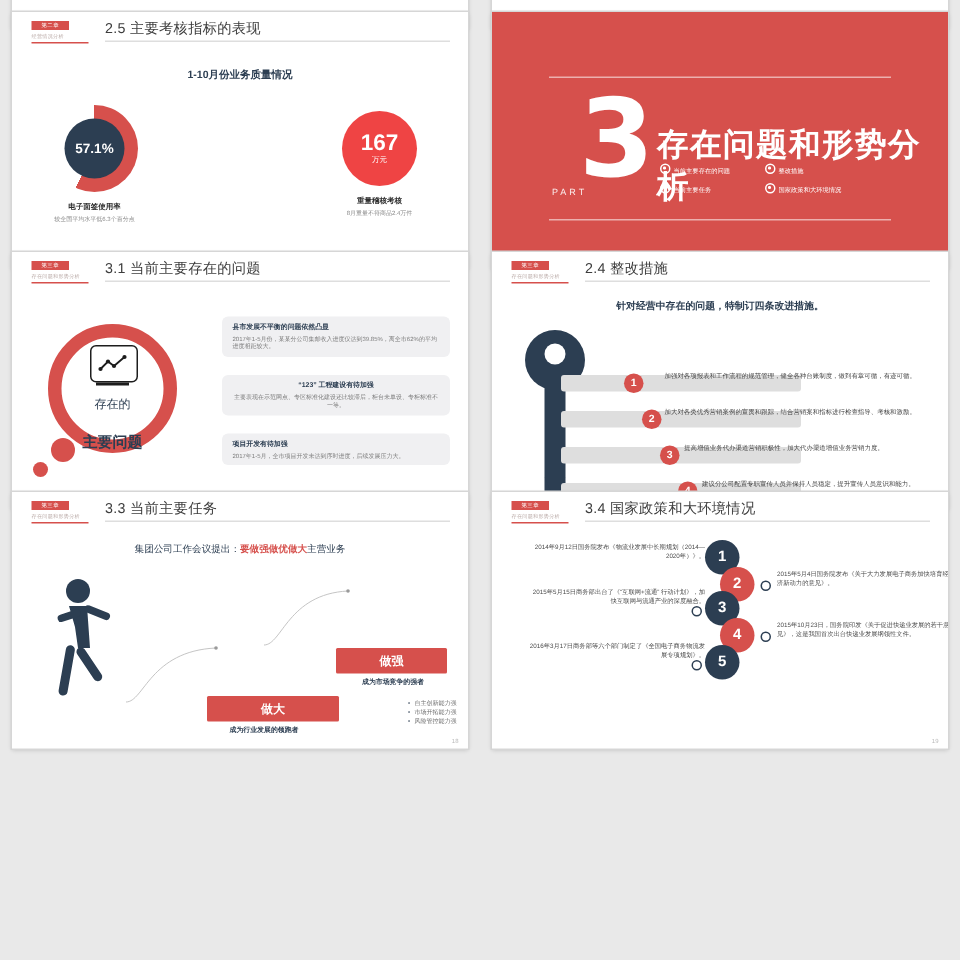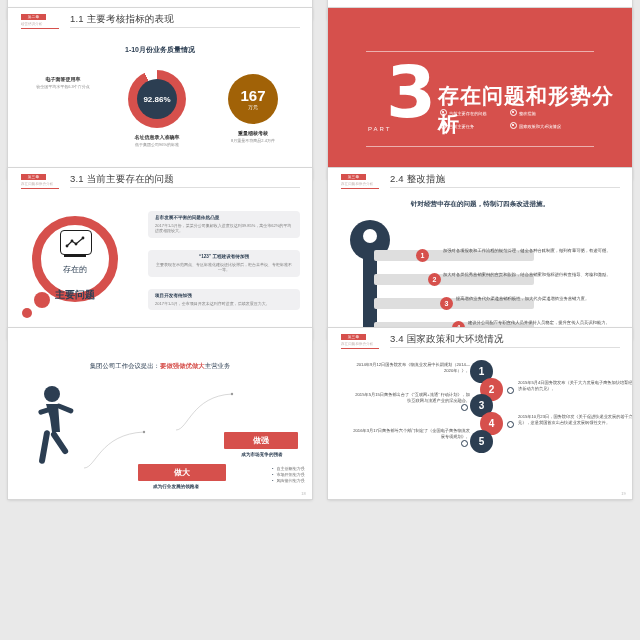--- a/index.html
+++ b/index.html
@@ -61,21 +61,21 @@
     font-size:7px;font-weight:bold;color:#2c3e52;
   }
   .s3 .dwrap{position:absolute;top:62px;width:62px;text-align:center;}
   .s3 .ring{position:relative;width:58px;height:58px;margin:0 auto;border-radius:50%;}
   .s3 .ring .hole{
     position:absolute;left:9px;top:9px;width:40px;height:40px;border-radius:50%;
     background:#2c3e52;display:flex;align-items:center;justify-content:center;
     color:#fff;font-size:9px;font-weight:bold;flex-direction:column;
   }
   .s3 .plain{
-    width:50px;height:50px;margin:4px auto 0;border-radius:50%;background:#a16207;
+    width:50px;height:50px;margin:4px auto 0;border-radius:50%;background:#ef4444;
     display:flex;flex-direction:column;align-items:center;justify-content:center;color:#fff;
   }
   .s3 .plain .big{font-size:15px;font-weight:bold;line-height:15px;}
   .s3 .plain .unit{font-size:5px;line-height:7px;margin-top:1px;}
   .s3 .dlab{margin-top:6px;font-size:5px;font-weight:bold;color:#2f2f2f;}
   .s3 .dsub{margin-top:2px;font-size:4px;color:#8a8a8a;line-height:5px;}
 
   
   .s4{position:relative;}
   .s4 .topline,.s4 .botline{position:absolute;left:38px;right:38px;height:1px;background:rgba(255,255,255,.55);}
@@ -202,37 +202,33 @@
     <div class="pgnum">14</div>
   </div>
 
   <div class="slide s3 col-l row-1">
     <div class="hdr">
       <div class="chaptag">
         <span class="tg">第二章</span>
         <span class="sub">经营情况分析</span>
         <span class="ln"></span>
       </div>
-      <div class="sttl">1.1 主要考核指标的表现</div>
+      <div class="sttl">2.5 主要考核指标的表现</div>
       <div class="hrule"></div>
     </div>
     <div class="ctitle">1-10月份业务质量情况</div>
 
     <div class="dwrap" style="left:24px;">
+      <div class="ring" style="background:conic-gradient(#d6504c 0 57.1%, #ffffff 57.1% 100%);">
+        <div class="hole">57.1%</div>
+      </div>
       <div class="dlab">电子面签使用率</div>
       <div class="dsub">较全国平均水平低6.3个百分点</div>
     </div>
 
-    <div class="dwrap" style="left:118px;">
-      <div class="ring" style="background:conic-gradient(#d6504c 0 92.86%, #ffffff 92.86% 100%);">
-        <div class="hole" style="font-size:8px;">92.86%</div>
-      </div>
-      <div class="dlab">名址信息录入准确率</div>
-      <div class="dsub">低于集团公司96%的标准</div>
-    </div>
 
     <div class="dwrap" style="left:214px;">
       <div class="plain">
         <span class="big">167</span>
         <span class="unit">万元</span>
       </div>
       <div class="dlab">重量稽核考核</div>
       <div class="dsub">8月重量不符商品2.4万件</div>
     </div>
 
@@ -329,20 +325,29 @@
     <div class="mtxt" style="top:128px;left:128px;">提高增值业务代办渠道营销积极性，加大代办渠道增值业务营销力度。</div>
 
     <div class="bar" style="top:154px;"></div>
     <div class="num" style="left:124px;top:153px;">4</div>
     <div class="mtxt" style="top:152px;left:140px;width:160px;">建议分公司配置专职宣传人员并保持人员稳定，提升宣传人员意识和能力。</div>
 
     <div class="pgnum">17</div>
   </div>
 
   <div class="slide s7 col-l row-3">
+    <div class="hdr">
+      <div class="chaptag">
+        <span class="tg">第三章</span>
+        <span class="sub">存在问题和形势分析</span>
+        <span class="ln"></span>
+      </div>
+      <div class="sttl">3.3 当前主要任务</div>
+      <div class="hrule"></div>
+    </div>
 
     <div class="lead">
       <span>集团公司工作会议提出：</span><b>要做强做优做大</b><span>主营业务</span>
     </div>
 
     <svg class="man" viewBox="0 0 46 90">
       <circle cx="20" cy="10" r="8" fill="#2c3e52"></circle>
       <path d="M14,20 L26,20 L28,48 L20,48 L18,34 Z" fill="#2c3e52"></path>
       <rect x="6" y="24" width="16" height="5" rx="2.5" fill="#2c3e52" transform="rotate(-18 14 26)"></rect>
       <rect x="24" y="22" width="18" height="5" rx="2.5" fill="#2c3e52" transform="rotate(22 33 24)"></rect>

